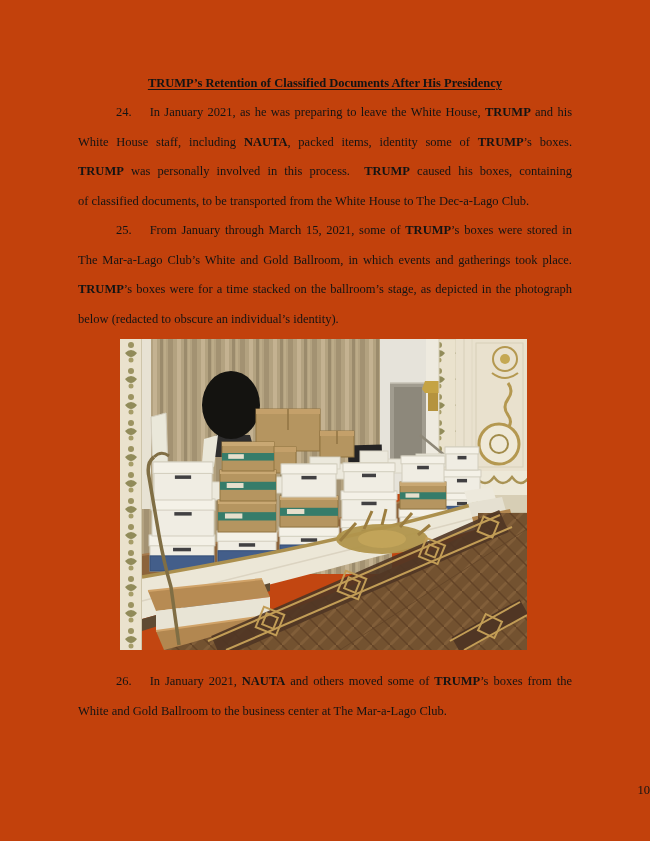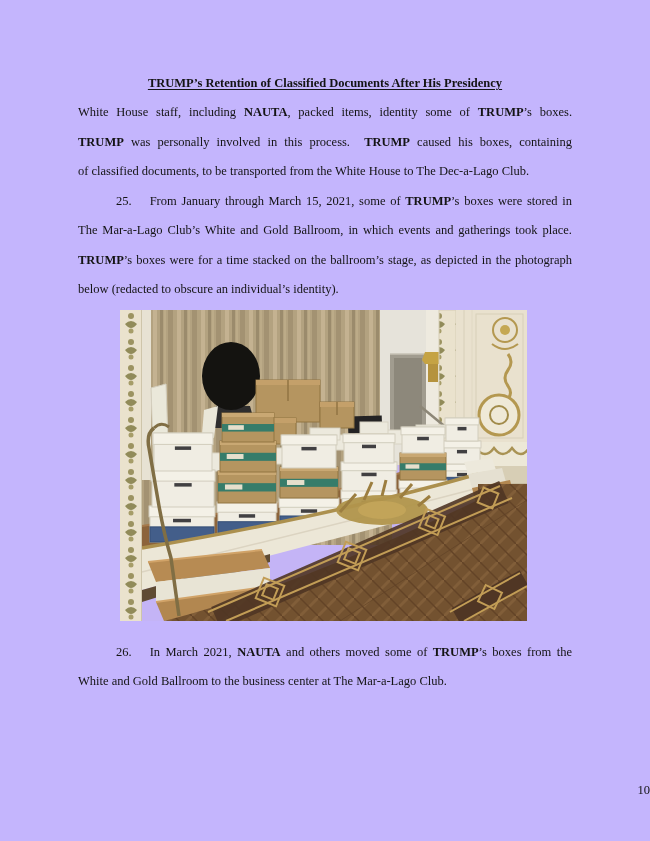--- a/index.html
+++ b/index.html
@@ -1,17 +1,17 @@
 <!DOCTYPE html>
 <html><head>
 <meta charset="utf-8">
 <style>
   html,body{margin:0;padding:0;background:#ffffff;}
   .page{
-    position:relative;width:650px;height:841px;background:#c4b5fd;
+    position:relative;width:650px;height:841px;background:#c2410c;
     font-family:"Liberation Serif","DejaVu Serif",serif;color:#141414;
     overflow:hidden;margin:0 auto;
   }
   .doc-title{
     position:absolute;top:69px;left:0;width:650px;text-align:center;
     font-weight:bold;font-size:12.5px;line-height:29.5px;
   }
   .doc-title .u{text-decoration:underline;text-underline-offset:2px;}
   .content{position:absolute;left:78px;top:98px;width:494px;font-size:12.5px;}
   .line{height:29.5px;line-height:29.5px;overflow:hidden;white-space:normal;}
@@ -33,20 +33,21 @@
 <body>
 
 <div class="page">
 
   <div class="doc-title">
     <span class="u">TRUMP’s Retention of Classified Documents After His Presidency</span>
   </div>
 
   <div class="content">
     <div id="lines-before">
+        <div class="line just"><span class="ind ind1"></span><span>24.</span><span class="ind ind2"></span><span>In January 2021, as he was preparing to leave the White House, </span><span class="b">TRUMP</span><span> and his</span></div>
         <div class="line just"><span>White House staff, including </span><span class="b">NAUTA</span><span>, packed items, identity some of </span><span class="b">TRUMP</span><span>’s boxes.</span></div>
         <div class="line just"><span class="b">TRUMP</span><span> was personally involved in this process.&nbsp; </span><span class="b">TRUMP</span><span> caused his boxes, containing hundreds</span></div>
         <div class="line last"><span>of classified documents, to be transported from the White House to The Dec-a-Lago Club.</span></div>
         <div class="line just"><span class="ind ind1"></span><span>25.</span><span class="ind ind2"></span><span>From January through March 15, 2021, some of </span><span class="b">TRUMP</span><span>’s boxes were stored in</span></div>
         <div class="line just"><span>The Mar-a-Lago Club’s White and Gold Ballroom, in which events and gatherings took place.</span></div>
         <div class="line just"><span class="b">TRUMP</span><span>’s boxes were for a time stacked on the ballroom’s stage, as depicted in the photograph</span></div>
         <div class="line last"><span>below (redacted to obscure an individual’s identity).</span></div>
       </div>
 
     <div class="photo-wrap">
@@ -264,19 +265,19 @@
         </g>
 
         <rect x="0" y="0" width="22" height="311" fill="url(#colOrn)"></rect>
         <line x1="21.5" y1="0" x2="21.5" y2="311" stroke="#cfc7ad"></line>
 
         <rect width="407" height="311" fill="#caa979" opacity="0.05"></rect>
       </svg>
     </div>
 
     <div id="lines-after">
-        <div class="line just"><span class="ind ind1"></span><span>26.</span><span class="ind ind2"></span><span>In March 2021, </span><span class="b">NAUTA</span><span> and others moved some of </span><span class="b">TRUMP</span><span>’s boxes from the</span></div>
+        <div class="line just"><span class="ind ind1"></span><span>26.</span><span class="ind ind2"></span><span>In January 2021, </span><span class="b">NAUTA</span><span> and others moved some of </span><span class="b">TRUMP</span><span>’s boxes from the</span></div>
         <div class="line last"><span>White and Gold Ballroom to the business center at The Mar-a-Lago Club.</span></div>
       </div>
   </div>
 
   <div class="page-number">10</div>
 </div>
 
 </body></html>

